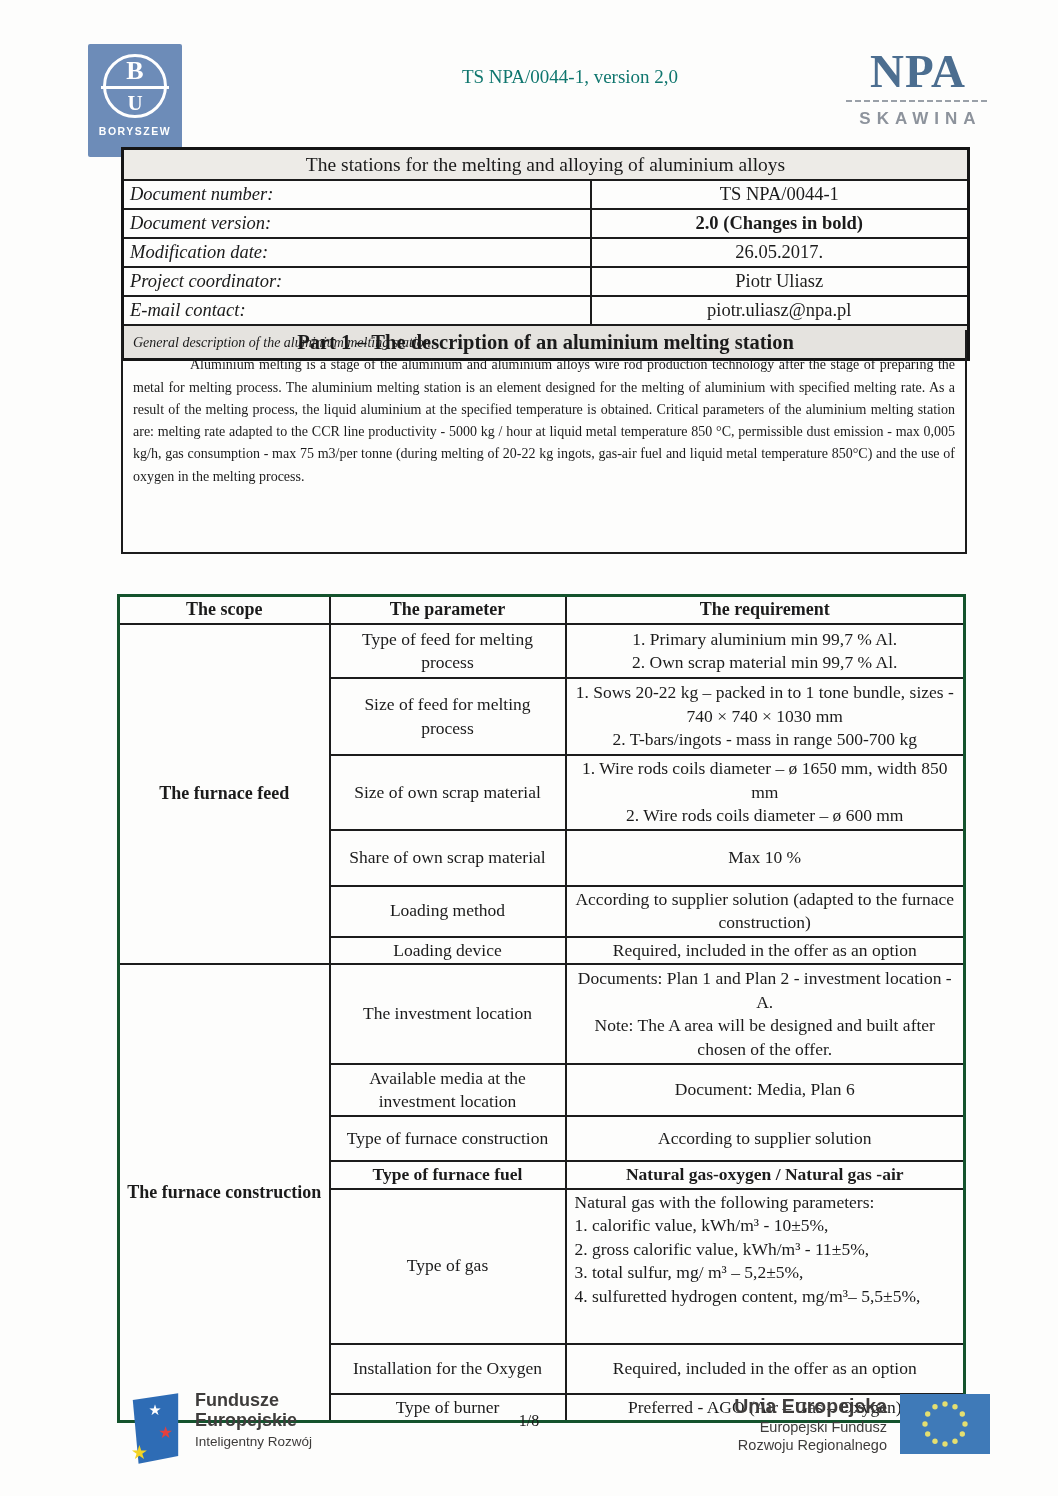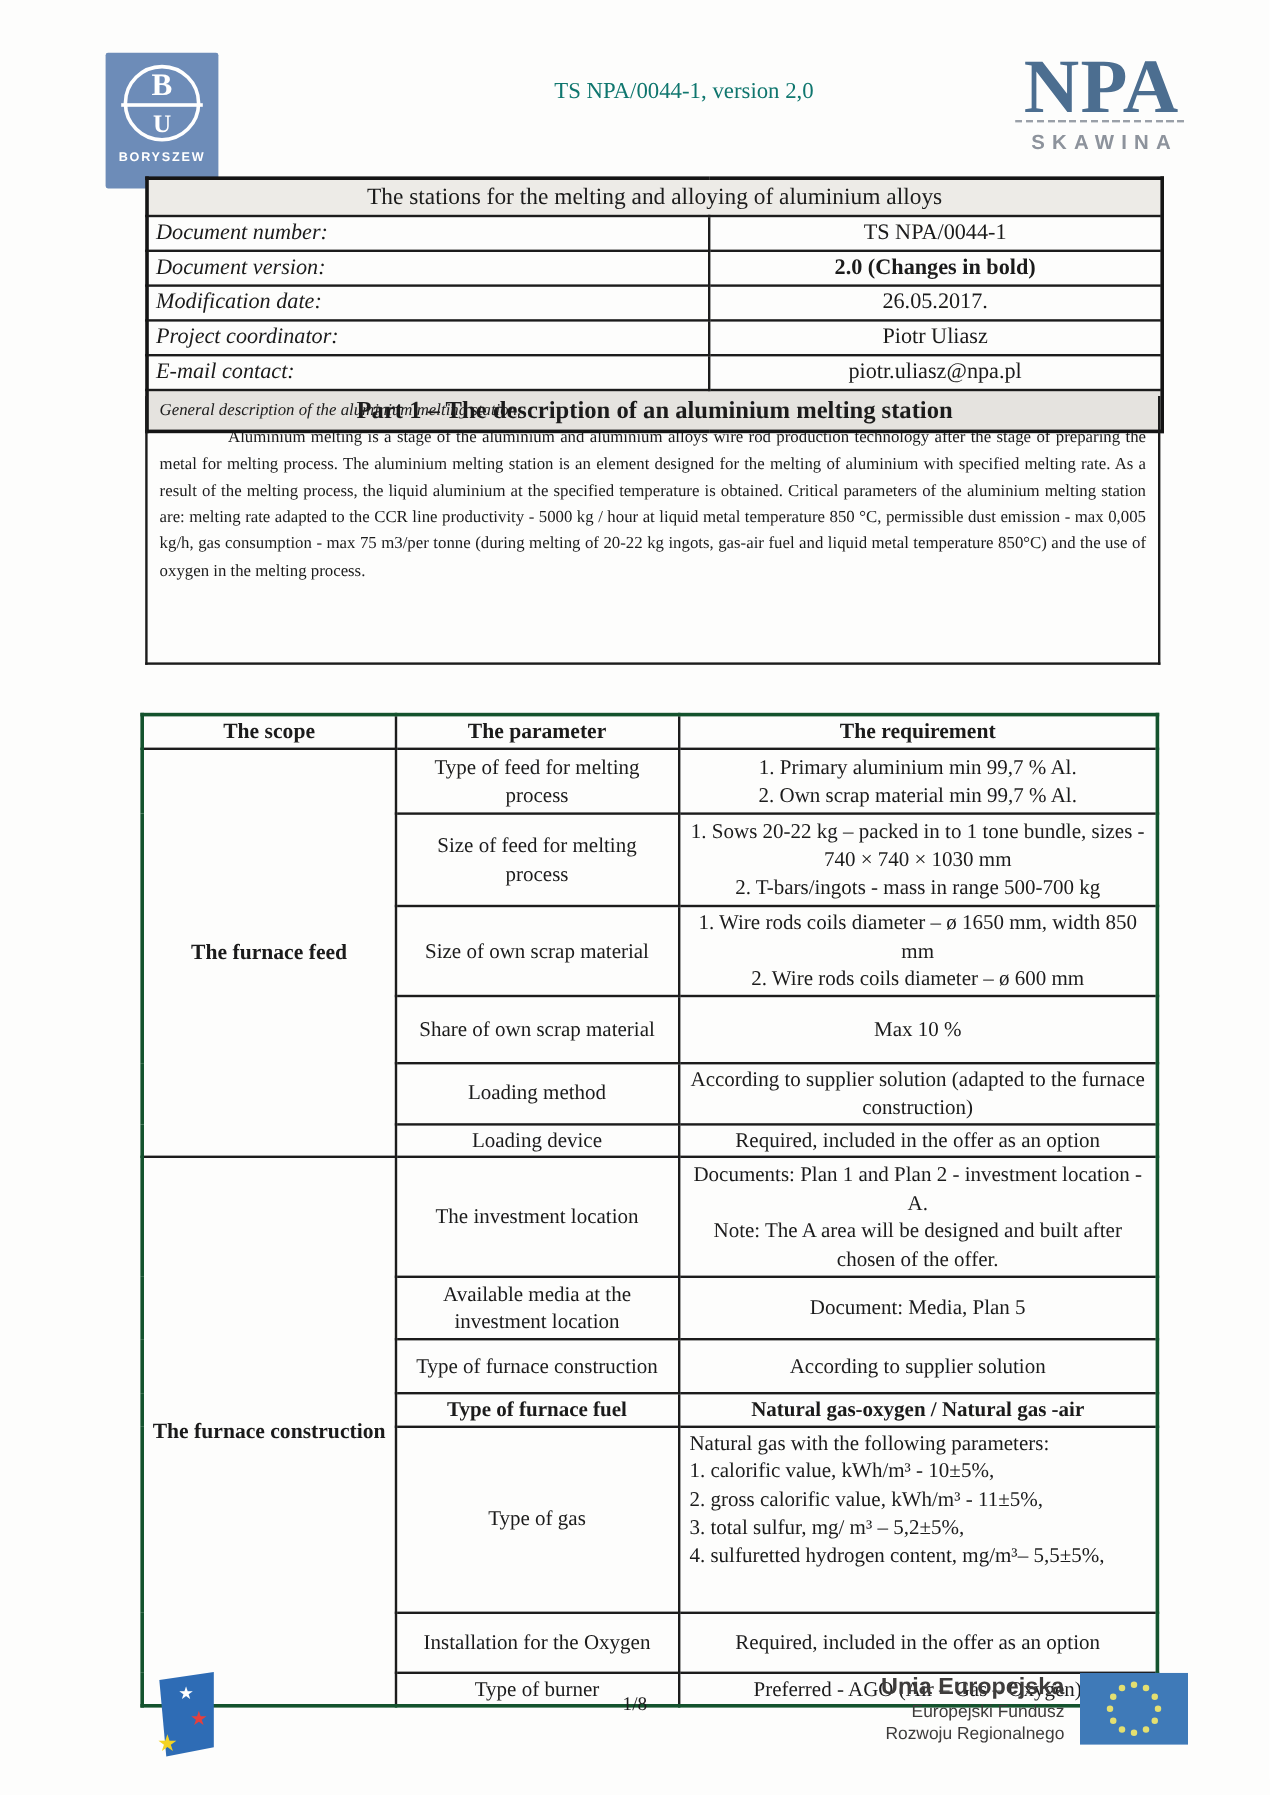--- a/index.html
+++ b/index.html
@@ -15,21 +15,21 @@
         color:#fff;font-weight:bold;font-size:26px;line-height:26px;}
   .bz-line{position:absolute;top:50%;left:-5px;right:-5px;height:3px;background:#fff;}
   .bz-u{position:absolute;bottom:0;left:0;right:0;text-align:center;
         color:#fff;font-weight:bold;font-size:21px;line-height:23px;}
   .bz-brand{margin-top:7px;text-align:center;color:#fff;
             font-family:"Liberation Sans",sans-serif;font-size:10.5px;
             font-weight:bold;letter-spacing:1.5px;}
   .doc-ref{position:absolute;left:370px;top:66px;width:400px;text-align:center;
            font-size:19px;color:#0f766e;}
   .npa{position:absolute;left:843px;top:48px;width:150px;text-align:center;}
-  .npa-title{font-size:64px;line-height:47px;font-weight:bold;color:#4c6e90;letter-spacing:1px;}
+  .npa-title{font-size:47px;line-height:47px;font-weight:bold;color:#4c6e90;letter-spacing:1px;}
   .npa-line{height:2px;margin:5px 3px 7px;
             background:repeating-linear-gradient(90deg,#9aa0a8 0 6px,transparent 6px 9px);}
   .npa-sub{font-family:"Liberation Sans",sans-serif;font-size:17px;font-weight:bold;
            color:#8d939c;letter-spacing:6px;margin-left:5px;}
 
   
   table{border-collapse:collapse;table-layout:fixed;}
   .info-table{position:absolute;left:121px;top:147px;width:846px;
               border:3px solid #151515;font-size:18.5px;}
   .info-table td{border:2px solid #1c1c1c;padding:1px 6px;}
@@ -193,21 +193,21 @@
           <td class="scope-cell" rowspan="7">The furnace construction</td>
           <td class="param-cell">The investment location</td>
           <td class="req-cell">
             <div class="req-line">Documents: Plan 1 and Plan 2 - investment location - A.</div>
             <div class="req-line">Note: The A area will be designed and built after chosen of the offer.</div>
           </td>
         </tr>
         <tr class="spec-row" style="height: 52px;">
           <td class="param-cell">Available media at the investment location</td>
           <td class="req-cell">
-            <div class="req-line">Document: Media, Plan 5</div>
+            <div class="req-line">Document: Media, Plan 6</div>
           </td>
         </tr>
         <tr class="spec-row" style="height: 45px;">
           <td class="param-cell">Type of furnace construction</td>
           <td class="req-cell">
             <div class="req-line">According to supplier solution</div>
           </td>
         </tr>
         <tr class="spec-row" style="height: 25px;">
           <td class="param-cell b">Type of furnace fuel</td>
@@ -240,20 +240,25 @@
       </tbody>
   </table>
 
   <div class="fe-logo">
     <svg width="58" height="78" viewBox="0 0 60 80">
       <polygon points="7,10 54,3 54,68 13,76" fill="#2e6cb5"></polygon>
       <text x="30" y="26" font-size="15" text-anchor="middle" fill="#ffffff">★</text>
       <text x="41" y="49" font-size="17" text-anchor="middle" fill="#e5403d">★</text>
       <text x="14" y="71" font-size="20" text-anchor="middle" fill="#f3d324">★</text>
     </svg>
+    <div class="footer-text">
+      <div class="fe-l1">Fundusze</div>
+      <div class="fe-l1">Europejskie</div>
+      <div class="fe-l3">Inteligentny Rozwój</div>
+    </div>
   </div>
 
   <div class="page-num">1/8</div>
 
   <div class="eu-logo">
     <div class="footer-text eu-text">
       <div class="eu-l1">Unia Europejska</div>
       <div class="eu-l2">Europejski Fundusz</div>
       <div class="eu-l2">Rozwoju Regionalnego</div>
     </div>

